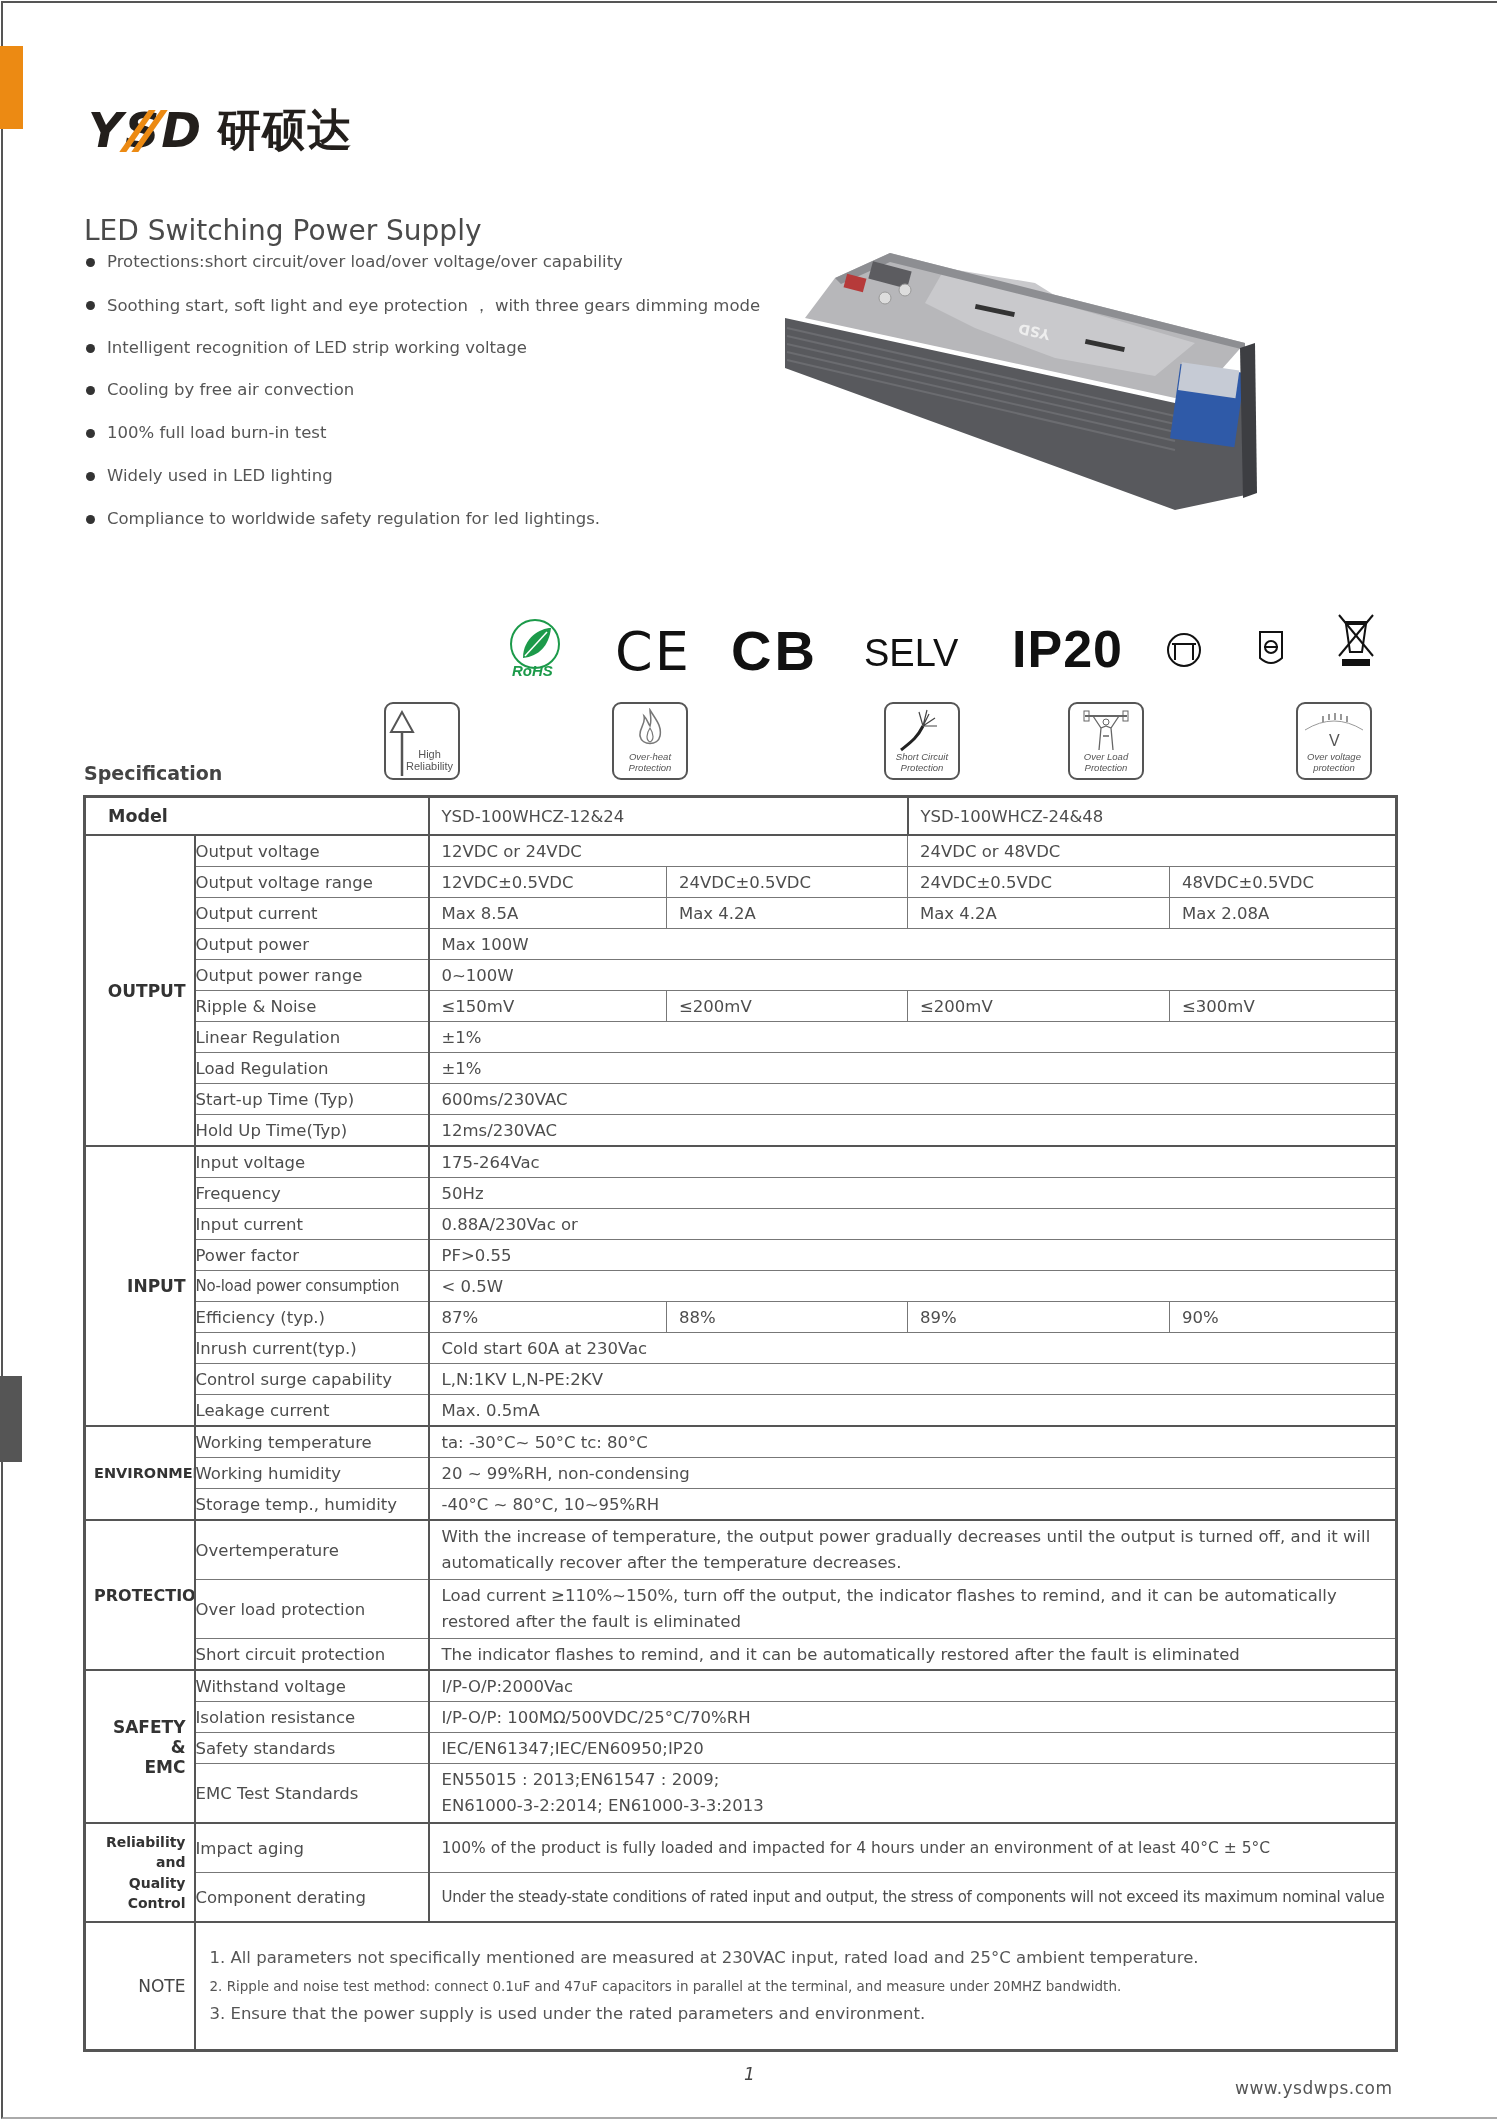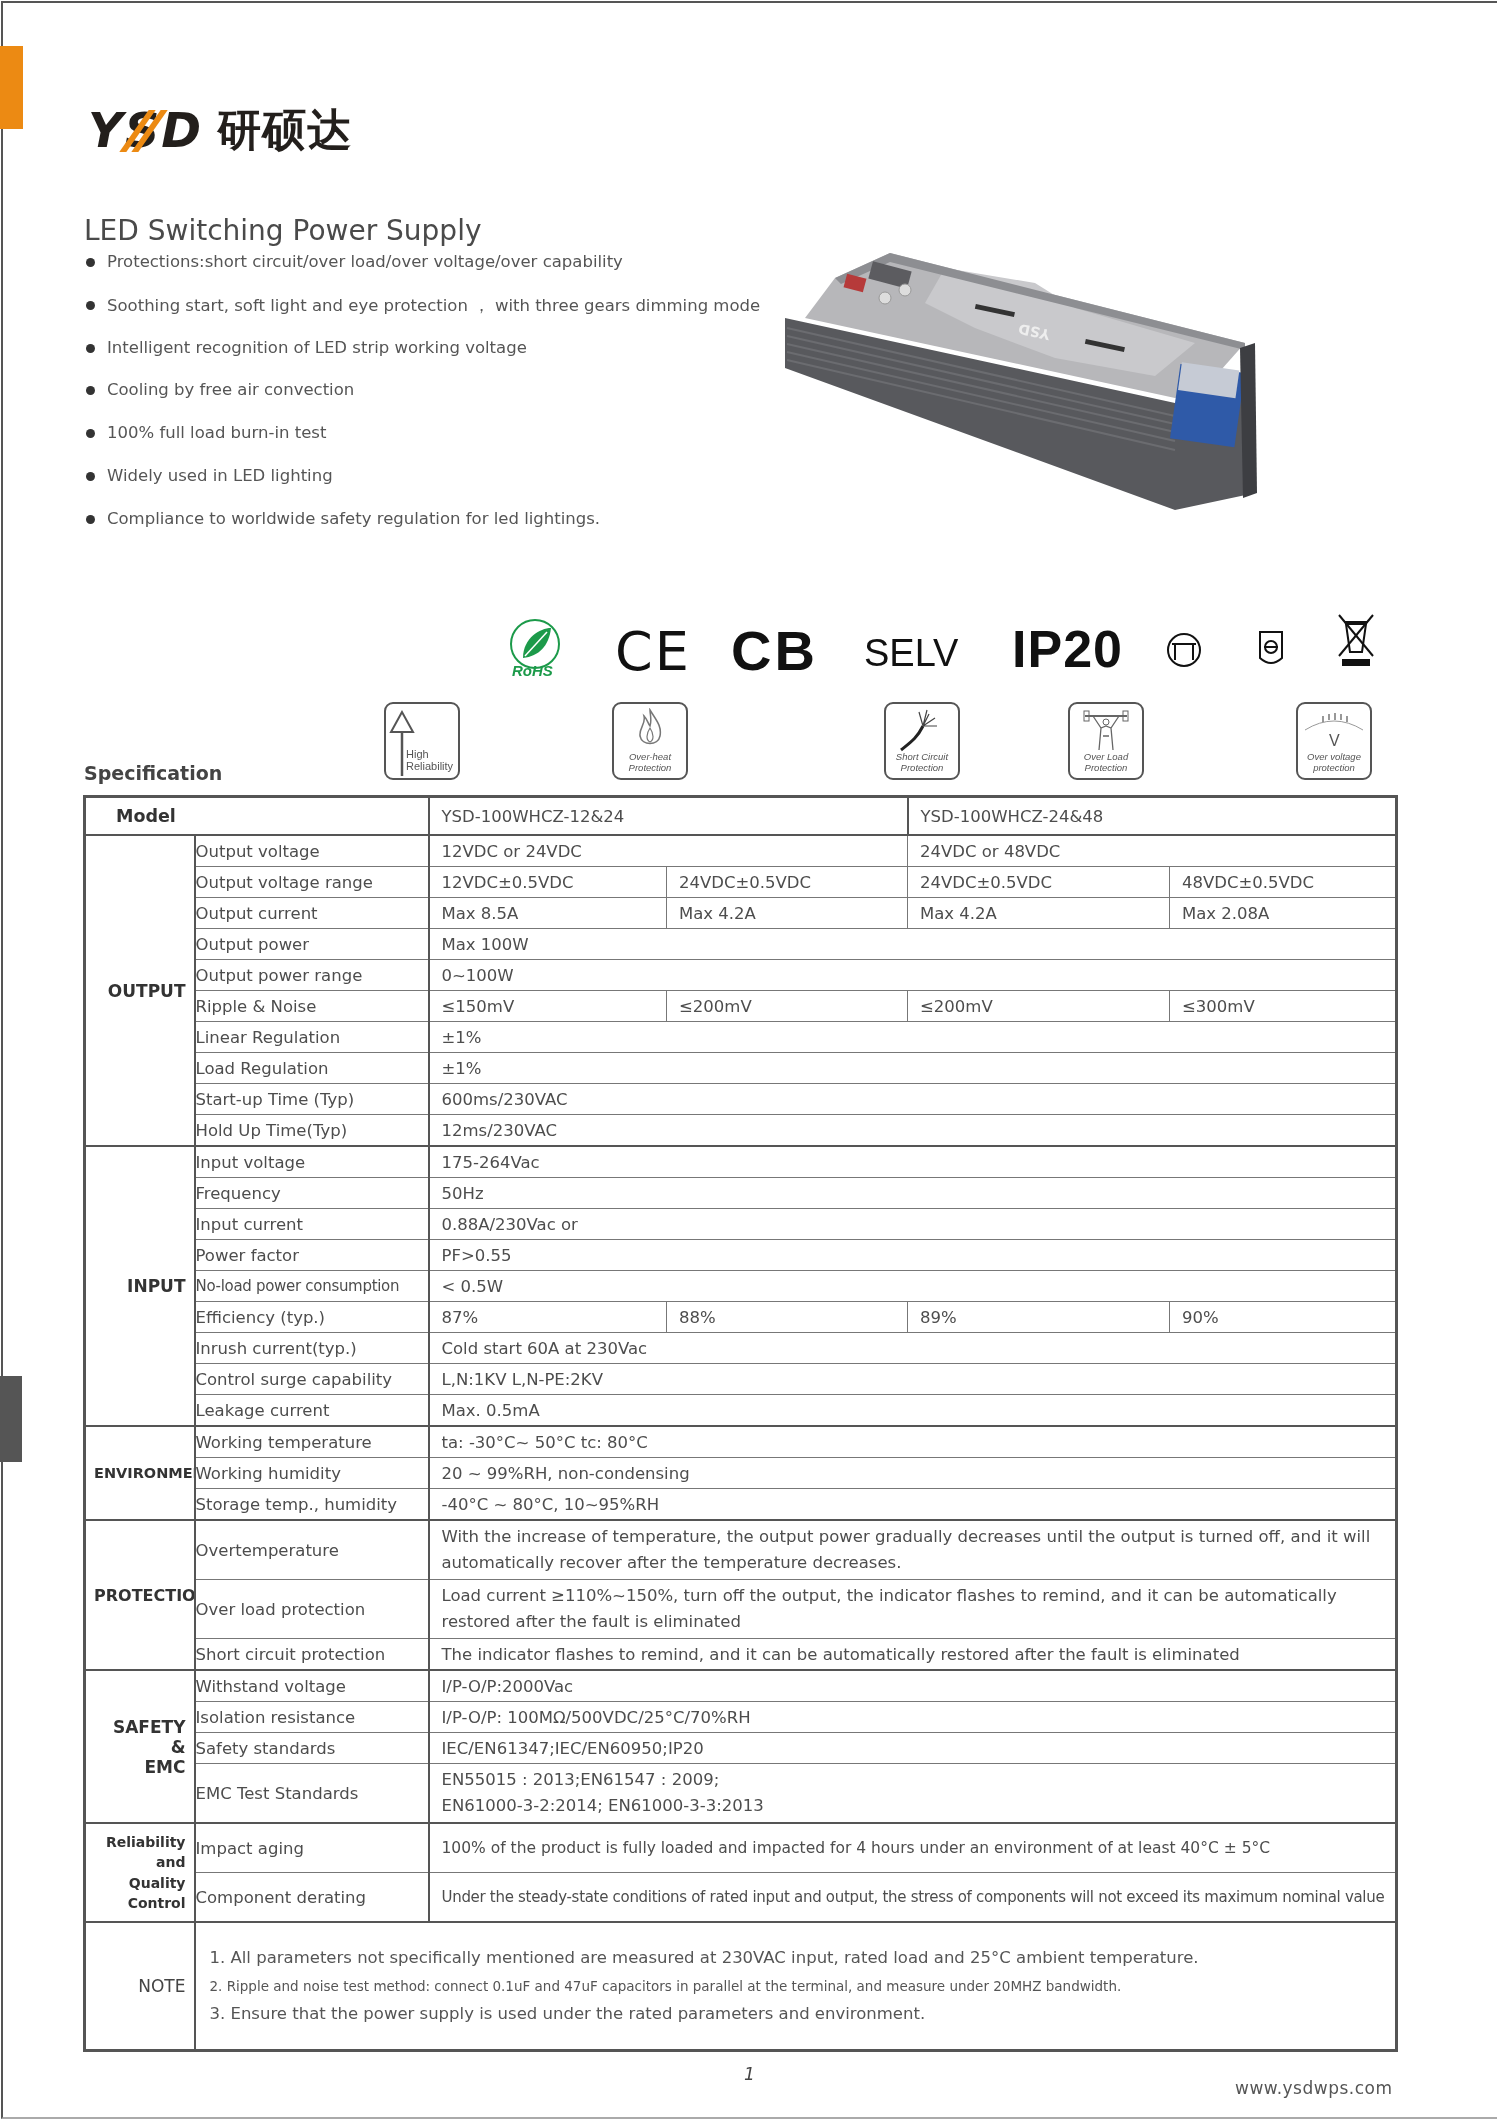--- a/index.html
+++ b/index.html
@@ -31,33 +31,33 @@
   .cert-text-ce { left: 615px; top: 4px; font-size: 54px; font-family: "DejaVu Sans", sans-serif; letter-spacing: 2px; font-weight: normal; }
   .cert-text-cb { left: 731px; top: 2px; font-size: 56px; font-weight: bold; font-family: "Liberation Sans", sans-serif; letter-spacing: 3px; }
   .cert-text-selv { left: 864px; top: 16px; font-size: 38px; font-weight: normal; font-family: "Liberation Sans", sans-serif; transform: scaleX(1.0); }
   .cert-text-ip { left: 1012px; top: 3px; font-size: 52px; font-weight: bold; font-family: "Liberation Sans", sans-serif; letter-spacing: 1px; }
 
   .prot-icons { position: absolute; top: 702px; left: 0; width: 1500px; height: 80px; }
   .prot { position: absolute; top: 0; width: 76px; height: 78px; border: 2px solid #555; border-radius: 9px; box-sizing: border-box;
           display: flex; flex-direction: column; align-items: center; justify-content: flex-end; padding-bottom: 4px; background: #fff; }
   .prot .lbl { font-size: 9.5px; font-style: italic; color: #555; text-align: center; line-height: 1.15; font-family: "Liberation Sans", sans-serif; }
   .prot svg { position: absolute; top: 4px; left: 50%; transform: translateX(-50%); }
-  .prot.rel .lbl { font-style: normal; font-size: 11px; text-align: left; position: absolute; left: 20px; bottom: 5px; color: #555; }
+  .prot.rel .lbl { font-style: normal; font-size: 11px; text-align: center; position: absolute; left: 20px; bottom: 5px; color: #555; }
 
   .spec-heading { position: absolute; left: 84px; top: 762px; font-size: 19px; font-weight: bold; color: #444; }
 
   
   .spec { position: absolute; left: 83px; top: 795px; width: 1312px; border-collapse: collapse; table-layout: fixed;
           border: 3px solid #555; font-size: 16.5px; color: #4d4d4d; }
   .spec td { border: 1.5px solid #777; padding: 0 0 0 12px; height: 30px; vertical-align: middle; white-space: nowrap; overflow: hidden; }
   .spec td.group { text-align: right; font-weight: bold; color: #333; font-size: 17px; padding: 8px; border-right: 2.5px solid #555; white-space: normal; }
   .spec td.group.small { font-size: 14px; line-height: 1.45; }
   .spec td.param { padding-left: 0; border-right: 2.5px solid #555; }
   .spec tr.model td { height: 36px; border-bottom: 2.5px solid #555; font-size: 16.5px; }
-  .spec tr.model td.model-label { font-weight: bold; color: #333; font-size: 17.5px; padding-left: 30px; border-right: 2.5px solid #555; }
+  .spec tr.model td.model-label { font-weight: bold; color: #333; font-size: 17.5px; padding-left: 22px; border-right: 2.5px solid #555; }
   .spec tr.model td.model-b { border-left: 2.5px solid #555; }
   .spec tr.sec-start td { border-top: 2.5px solid #555; }
   .spec tr.tall td { height: 58px; }
   .spec td.wrap { white-space: normal; line-height: 1.6; padding-right: 10px; }
   .spec td.small-text { font-size: 15.5px; }
   .spec td.tight { font-size: 15px; letter-spacing: -0.3px; }
   .spec tr.note-row td { height: 110px; }
   .spec td.notes { padding-left: 14px; white-space: normal; }
   .notes p { margin: 0; line-height: 28px; font-size: 16.5px; color: #555; }
   .notes p.small { font-size: 13.5px; }

